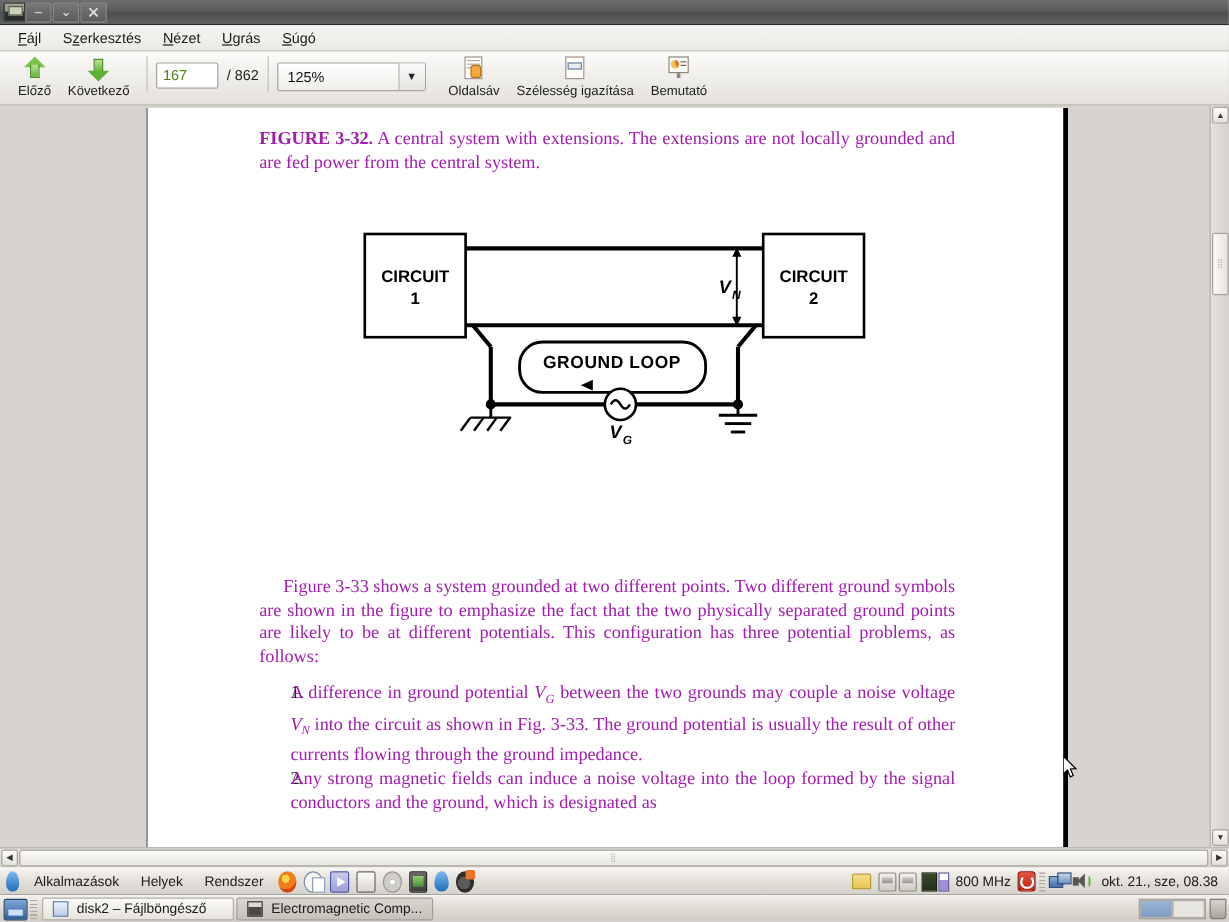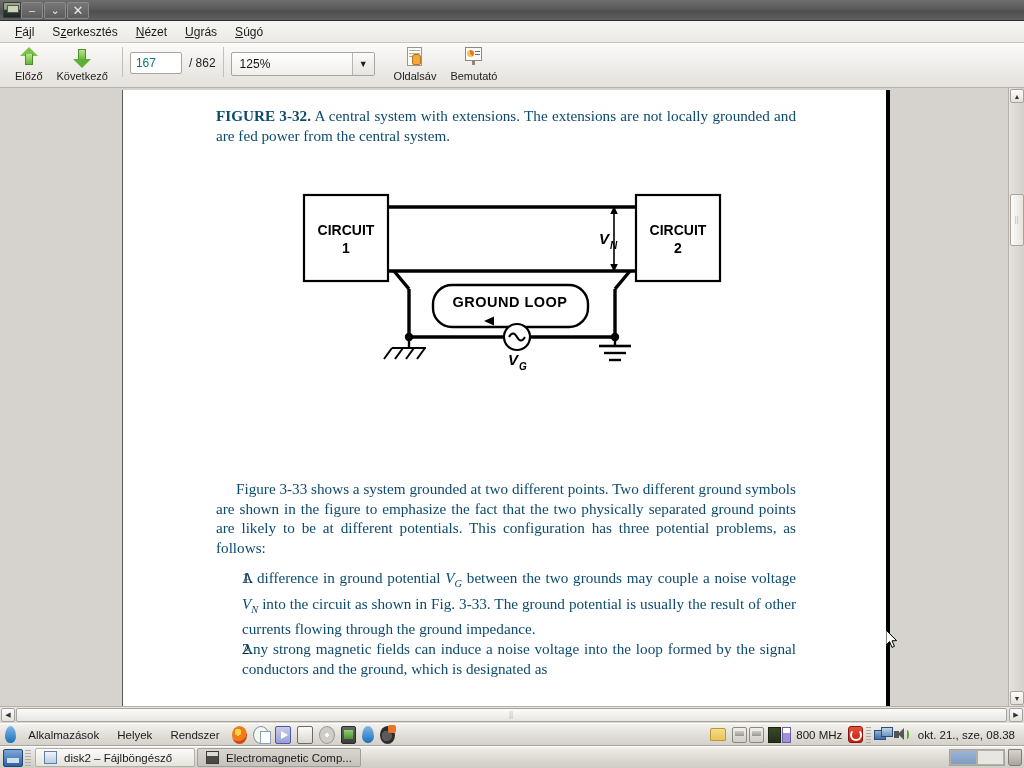--- a/index.html
+++ b/index.html
@@ -70,27 +70,27 @@
   .tb-ico { height: 24px; display:flex; align-items:center; justify-content:center; }
   .tb-lbl { font-size: 11px; color: #1d1d1d; margin-top: 1px; white-space: nowrap; }
   .tb-btn.disabled .tb-lbl { color: #1d1d1d; }
   .tb-sep { width:1px; height:30px; background:#c4c0b9; margin:4px 7px 0 7px; }
 
   .pagebox {
     display:flex; align-items:center; margin-top: 9px;
   }
   #page-input {
     width: 52px; height: 22px; font-size: 12px; padding: 1px 5px;
-    border: 1px solid #a9a49c; border-radius: 2px; background:#fff; color:#0f766e;
+    border: 1px solid #a9a49c; border-radius: 2px; background:#fff; color:#4d7c0f;
     font-family: "Liberation Sans", sans-serif;
   }
   #page-total { font-size: 12px; color:#1d1d1d; margin-left: 7px; }
 
   #zoom-select {
-    margin-top: 9px; width: 144px; height: 24px;
+    margin-top: 9px; width: 124px; height: 24px;
     border: 1px solid #a9a49c; border-radius: 2px;
     background: linear-gradient(to bottom,#ffffff 0%, #f1efec 100%);
     display: flex; align-items:center; position:relative;
   }
   #zoom-value { font-size:12px; color:#111; padding-left:8px; }
   #zoom-arrow {
     position:absolute; right:0; top:0; bottom:0; width:22px;
     border-left:1px solid #b9b5ae;
     background: linear-gradient(to bottom,#fafafa 0%, #e7e4e0 100%);
     display:flex; align-items:center; justify-content:center;
@@ -180,21 +180,21 @@
   #page {
     position:absolute; left:122px; top:2px; width:764px; height:616px;
     background:#ffffff;
     border-left:1px solid #5a5a5a;
     box-shadow: 4px 0 0 0 #000;
   }
   #page-inner { position:absolute; left:0; top:0; right:0; bottom:0; }
 
   .doc-text {
     font-family: "Liberation Serif", serif;
-    color:#0c4a6e; font-size:15.2px; line-height:19.7px;
+    color:#a21caf; font-size:15.2px; line-height:19.7px;
     text-align: justify;
   }
   #fig32-cap {
     position:absolute; left:93px; top:16px; width:580px;
   }
   #fig32-cap b { font-family:"Liberation Serif", serif; }
 
   #figure-box { position:absolute; left:93px; top:95px; width:580px; height:200px; }
 
   #fig33-cap {
@@ -405,20 +405,29 @@
           <div class="pg"></div>
         <div class="ln" style="top:4px"></div>
           <div class="ln" style="top:7px"></div>
         <div class="ln" style="top:10px"></div>
           <div class="hand"></div>
         </div>
     </div>
     <div class="tb-lbl">Oldalsáv</div>
   </div>
 
+  <div class="tb-btn">
+    <div class="tb-ico">
+      <div class="ico-fitw">
+          <div class="pg"></div>
+          <div class="arrows"></div>
+        </div>
+    </div>
+    <div class="tb-lbl">Szélesség igazítása</div>
+  </div>
 
   <div class="tb-btn">
     <div class="tb-ico">
       <div class="ico-present">
           <div class="scr"></div>
           <div class="pie"></div>
         <div class="l1"></div>
           <div class="l2"></div>
           <div class="stand"></div>
         </div>

